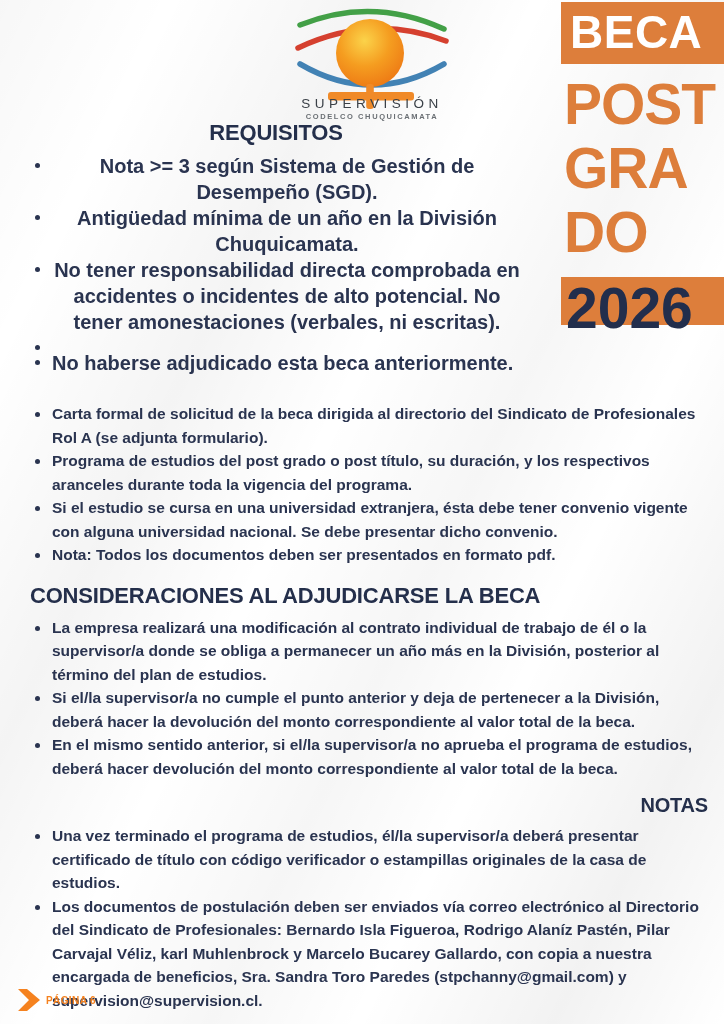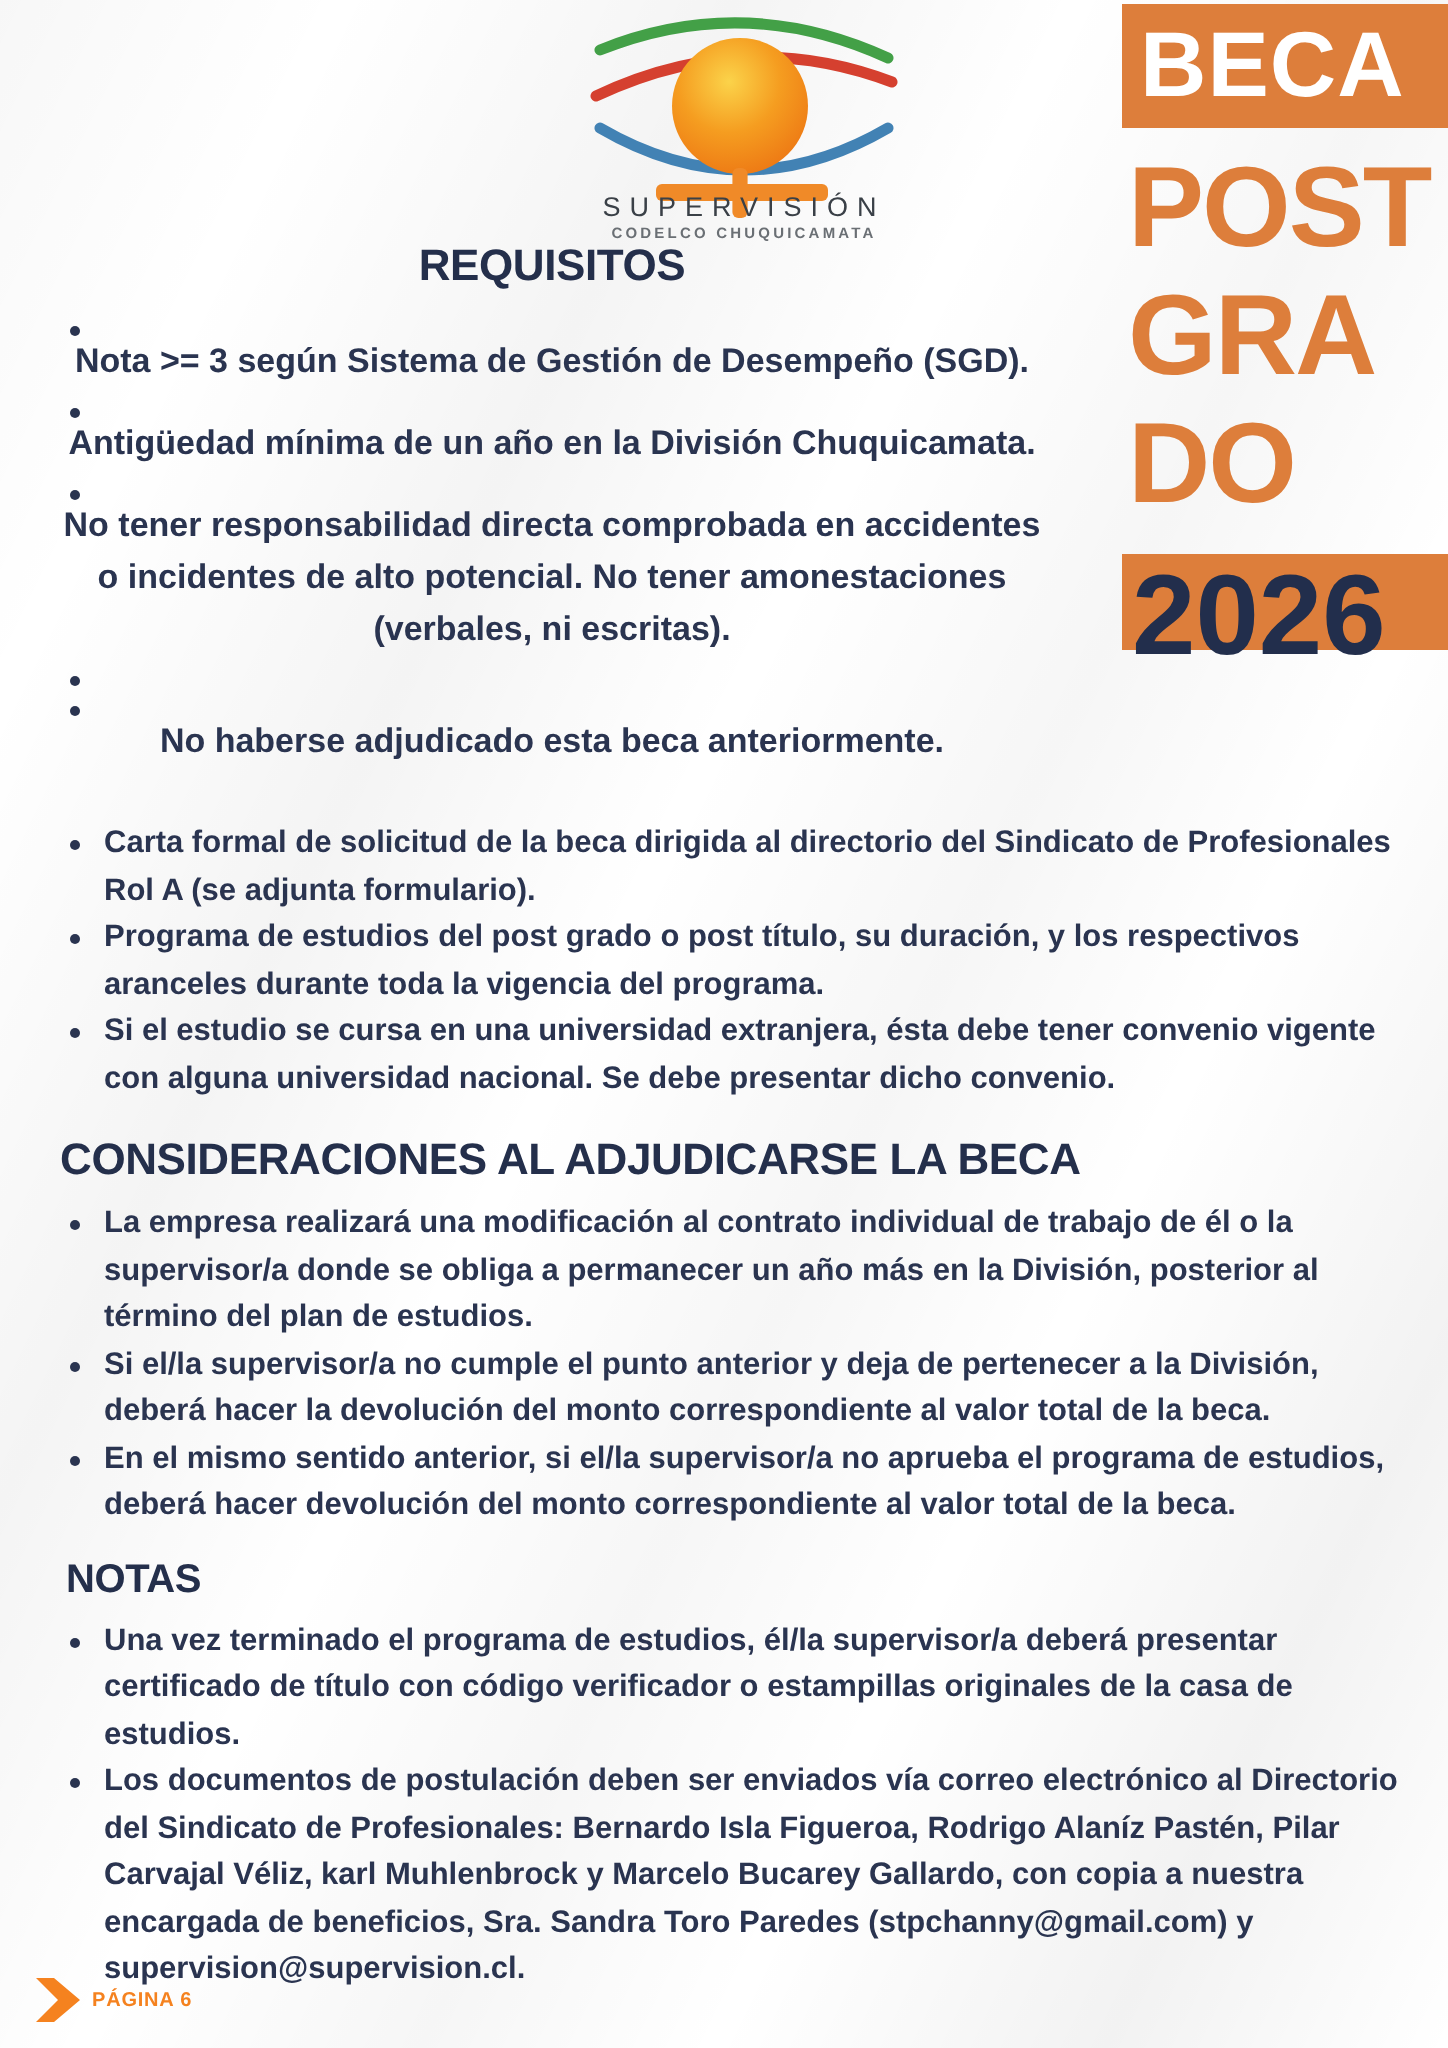--- a/index.html
+++ b/index.html
@@ -87,29 +87,29 @@
   
   .content { position: absolute; left: 30px; top: 120px; width: 678px; }
   section h2 {
     color: #242F4B;
     font-weight: 700;
     letter-spacing: -0.2px;
     margin-bottom: 7px;
   }
   .s1 h2 { font-size: 22px; }
   .s2 h2, .s3 h2 { font-size: 22px; }
-  .s4 h2 { font-size: 20px; padding-left: 3px; }
+  .s4 h2 { font-size: 20px; padding-left: 3px; text-align: right; }
   .s1 { width: 492px; text-align: center; }
   .s2 { margin-top: 26px; }
   .s3 { margin-top: 16px; }
   .s4 { margin-top: 14px; }
 
   ul { list-style: none; }
   li { display: flex; font-weight: 700; }
-  .s1 li { font-size: 17px; line-height: 26px; flex-direction: column; }
+  .s1 li { font-size: 20px; line-height: 26px; }
   .s2 li, .s3 li, .s4 li { font-size: 15.5px; line-height: 23.5px; }
   .dot {
     flex: 0 0 auto;
     width: 5px; height: 5px;
     border-radius: 50%;
     background: #2A3450;
     margin: 10px 12px 0 5px;
   }
 
   
@@ -195,20 +195,24 @@
             <span>Carta formal de solicitud de la beca dirigida al directorio del Sindicato de Profesionales Rol A (se adjunta formulario).</span>
           </li>
         <li>
             <span class="dot"></span>
             <span>Programa de estudios del post grado o post título, su duración, y los respectivos aranceles durante toda la vigencia del programa.</span>
           </li>
         <li>
             <span class="dot"></span>
             <span>Si el estudio se cursa en una universidad extranjera, ésta debe tener convenio vigente con alguna universidad nacional. Se debe presentar dicho convenio.</span>
           </li>
+        <li>
+            <span class="dot"></span>
+            <span>Nota: Todos los documentos deben ser presentados en formato pdf.</span>
+          </li>
       </ul>
     </section>
 
     <section class="s3">
       <h2>CONSIDERACIONES AL ADJUDICARSE LA BECA</h2>
       <ul>
         <li>
             <span class="dot"></span>
             <span>La empresa realizará una modificación al contrato individual de trabajo de él o la supervisor/a donde se obliga a permanecer un año más en la División, posterior al término del plan de estudios.</span>
           </li>

